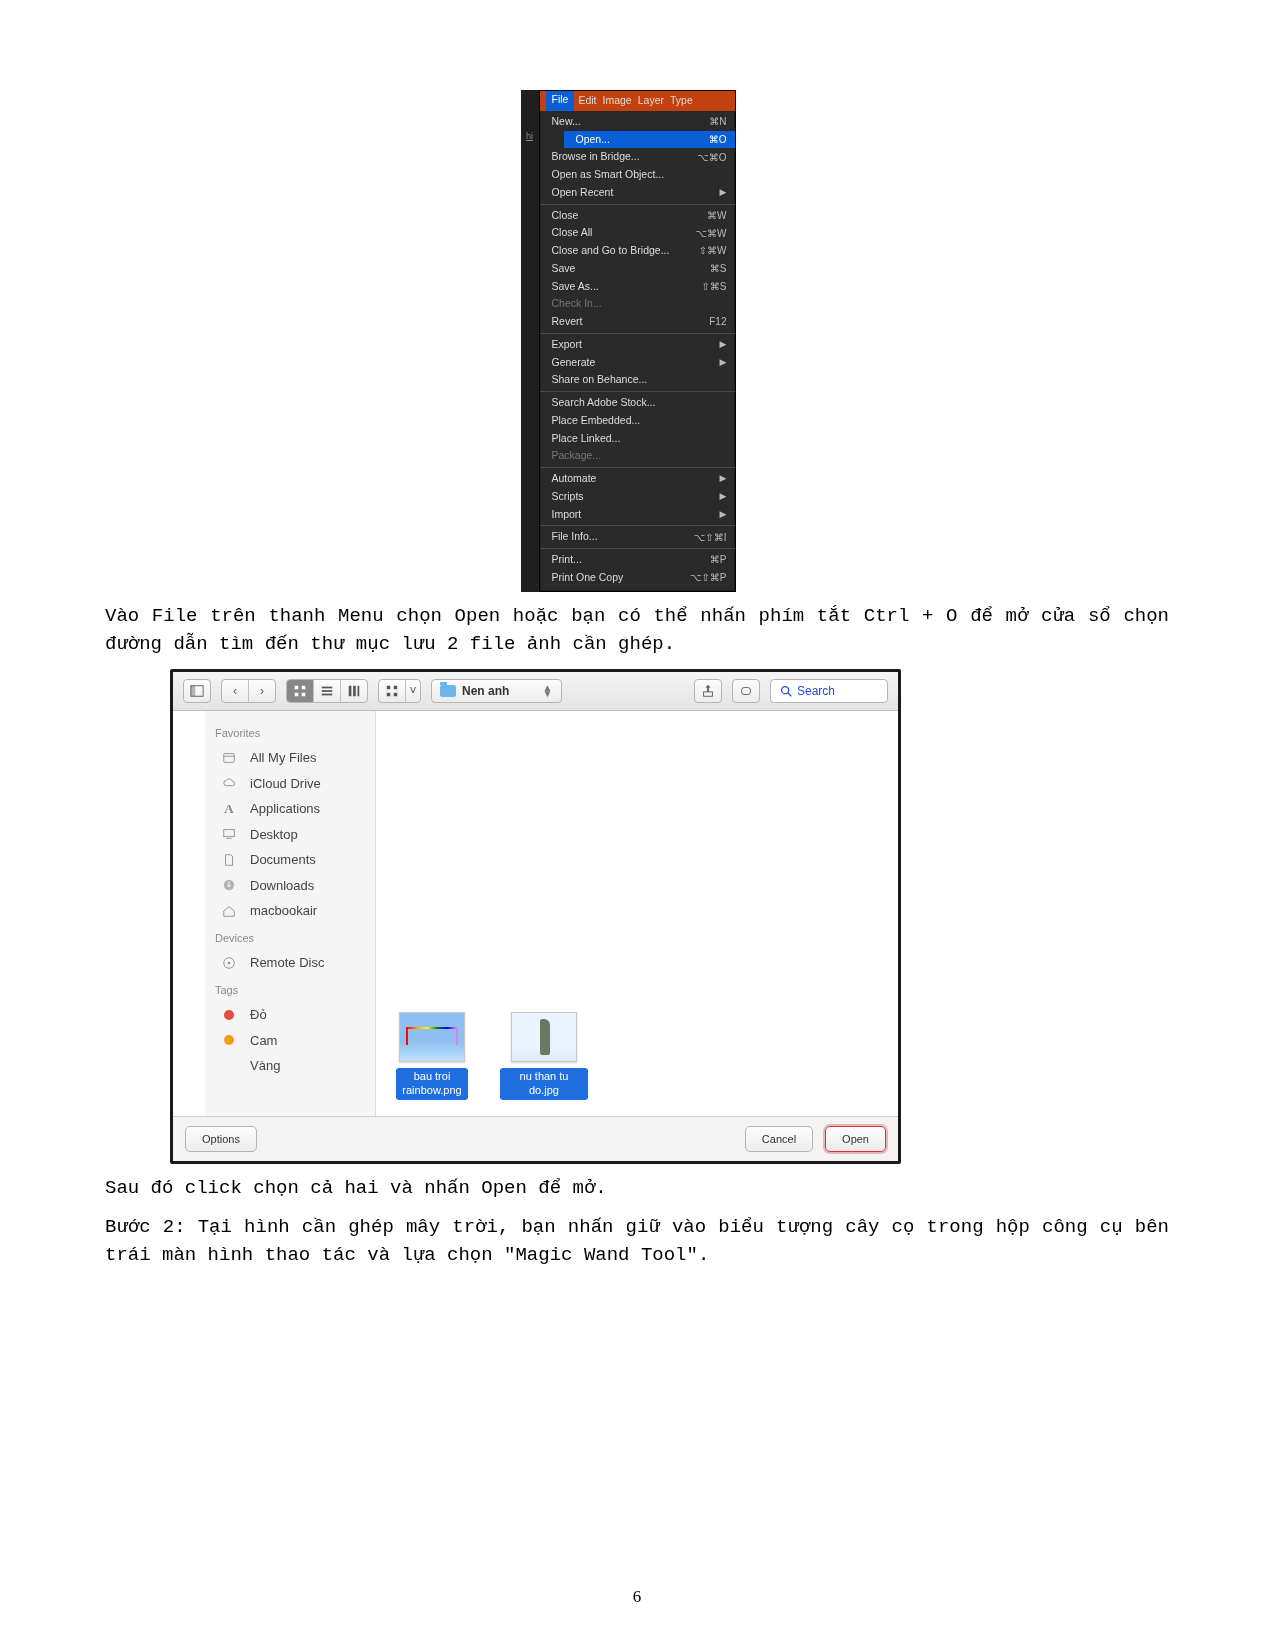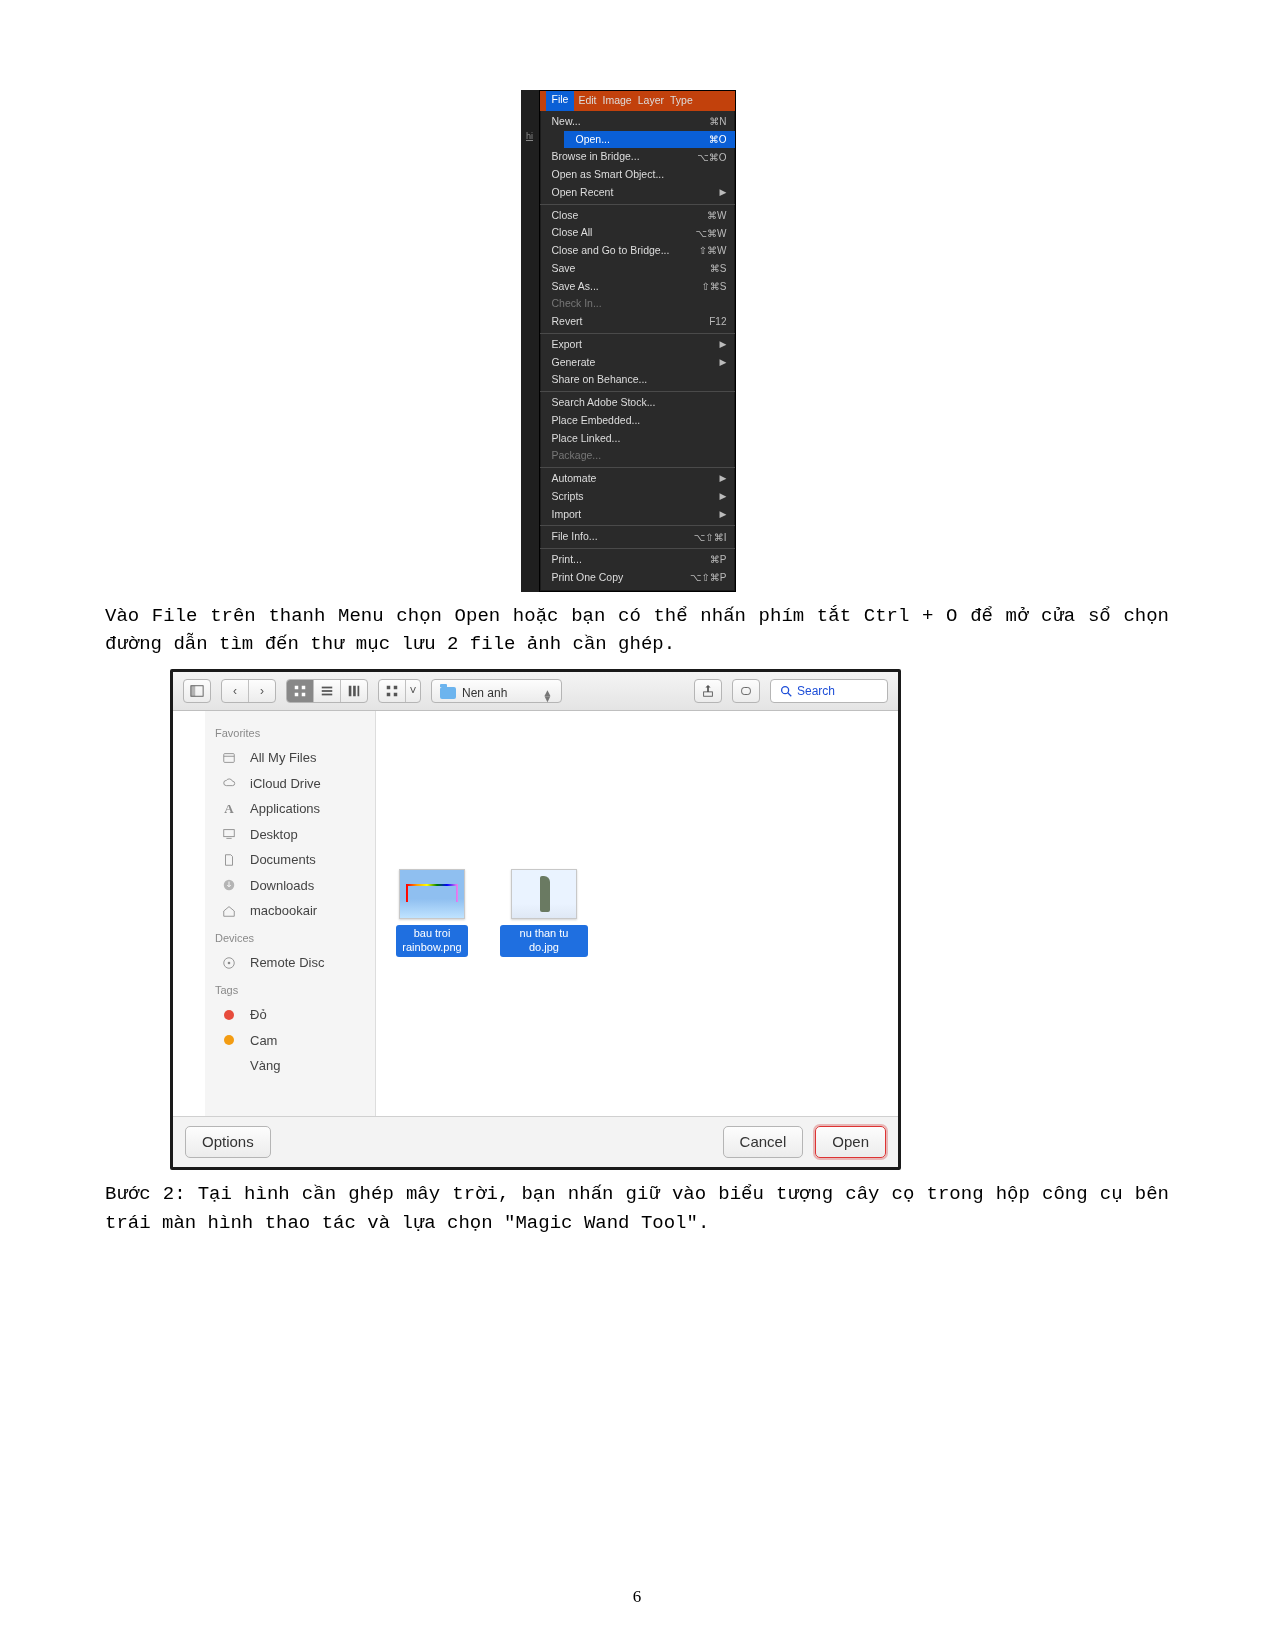--- a/index.html
+++ b/index.html
@@ -110,26 +110,27 @@
     display: inline-flex; align-items: center; justify-content: center;
     min-width: 26px; height: 100%;
     border-right: 1px solid #c0c0c0;
     color: #555;
     font-size: 12px;
   }
   .tb-btn:last-child { border-right: none; }
   .tb-btn.active { background: #888; color: #fff; }
   .tb-folder {
     flex: 1;
-    display: flex; align-items: flex-end; justify-content: space-between;
+    display: flex; align-items: center; justify-content: space-between;
     border: 1px solid #b5b5b5; border-radius: 4px;
     background: linear-gradient(#fdfdfd,#ececec);
     height: 22px; padding: 0 8px;
     font-size: 12px; color: #333;
     max-width: 170px;
+    font-weight: bold;
   }
   .tb-folder .fld-ico {
     width: 16px; height: 12px; background: #6cb4ee; border-radius: 2px;
     margin-right: 6px; position: relative;
   }
   .tb-folder .fld-ico::before {
     content: ""; position: absolute; top: -3px; left: 0; width: 7px; height: 3px;
     background: #6cb4ee; border-radius: 1px 1px 0 0;
   }
   .tb-updown { font-size: 10px; color: #777; line-height: 6px; }
@@ -159,21 +160,21 @@
     padding: 3px 0 3px 6px;
     color: #444; font-size: 13px;
   }
   .sb-icon {
     width: 16px; height: 14px; display: inline-flex; align-items: center; justify-content: center;
     color: #8a8a8a; font-size: 13px;
   }
   .sb-dot { width: 10px; height: 10px; border-radius: 50%; }
   .finder-files {
     flex: 1; background: #fff; padding: 16px 12px;
-    display: flex; gap: 24px; align-items: center;
+    display: flex; gap: 24px; align-items: flex-end;
   }
   .file-card { width: 88px; text-align: center; }
   .thumb {
     width: 64px; height: 48px; margin: 0 auto 6px;
     border: 1px solid #c8c8c8; background: #e8f0fa;
     box-shadow: 0 1px 2px rgba(0,0,0,.18);
     position: relative; overflow: hidden;
   }
   .thumb.sky { background: linear-gradient(#8fbff0 60%, #bfe3ff); }
   .thumb.sky::after {
@@ -196,21 +197,21 @@
   }
   .finder-footer {
     border-top: 1px solid #d0d0d0;
     background: #f3f3f3;
     padding: 9px 12px;
     display: flex; align-items: center; gap: 12px;
   }
   .fbtn {
     border: 1px solid #b5b5b5; border-radius: 5px;
     background: linear-gradient(#fdfdfd,#ececec);
-    padding: 4px 16px; font-size: 15px; color: #333;
+    padding: 4px 16px; font-size: 11px; color: #333;
   }
   .fbtn.primary { border-color: #d33; box-shadow: 0 0 0 2px rgba(200,0,0,.25); }
 
   
   .glyph { width: 14px; height: 14px; fill: currentColor; }
 </style>
 </head>
 <body>
 
 <div class="page">
@@ -530,16 +531,17 @@
     </div>
 
     <div class="finder-footer">
       <span class="fbtn">Options</span>
       <span class="tb-spacer"></span>
       <span class="fbtn">Cancel</span>
       <span class="fbtn primary">Open</span>
     </div>
   </div>
 
+  <p class="para">Sau đó click chọn cả hai và nhấn Open để mở.</p>
   <p class="para">Bước 2: Tại hình cần ghép mây trời, bạn nhấn giữ vào biểu tượng cây cọ trong hộp công cụ bên trái màn hình thao tác và lựa chọn "Magic Wand Tool".</p>
 
   <div class="page-num">6</div>
 </div>
 
 </body></html>

